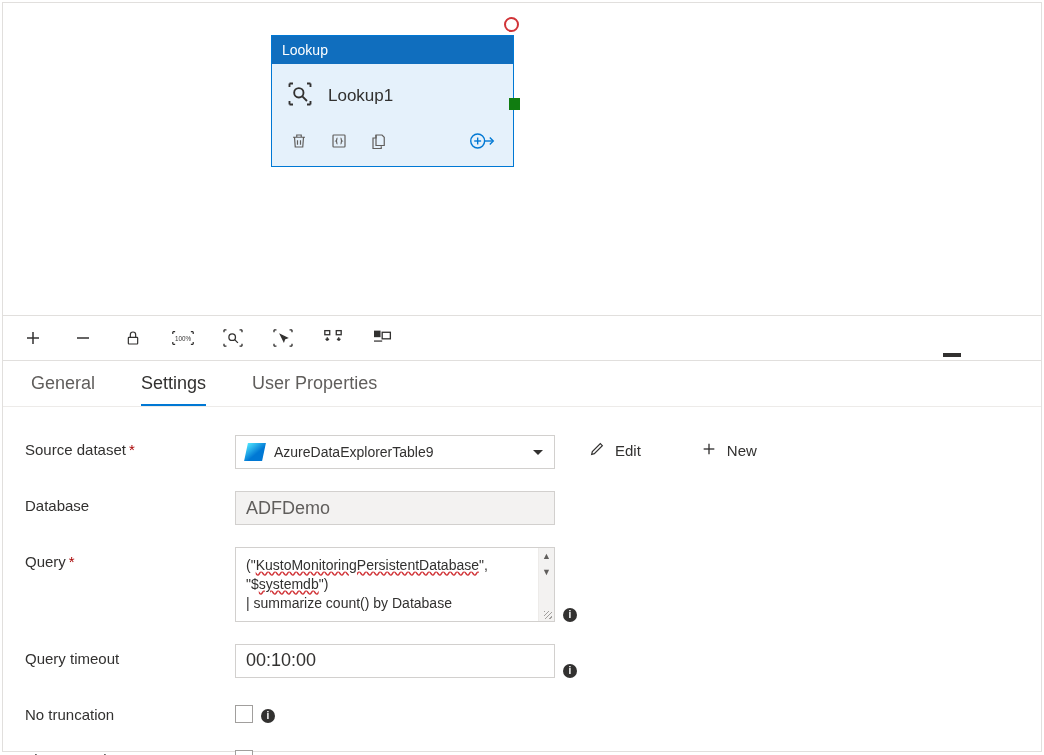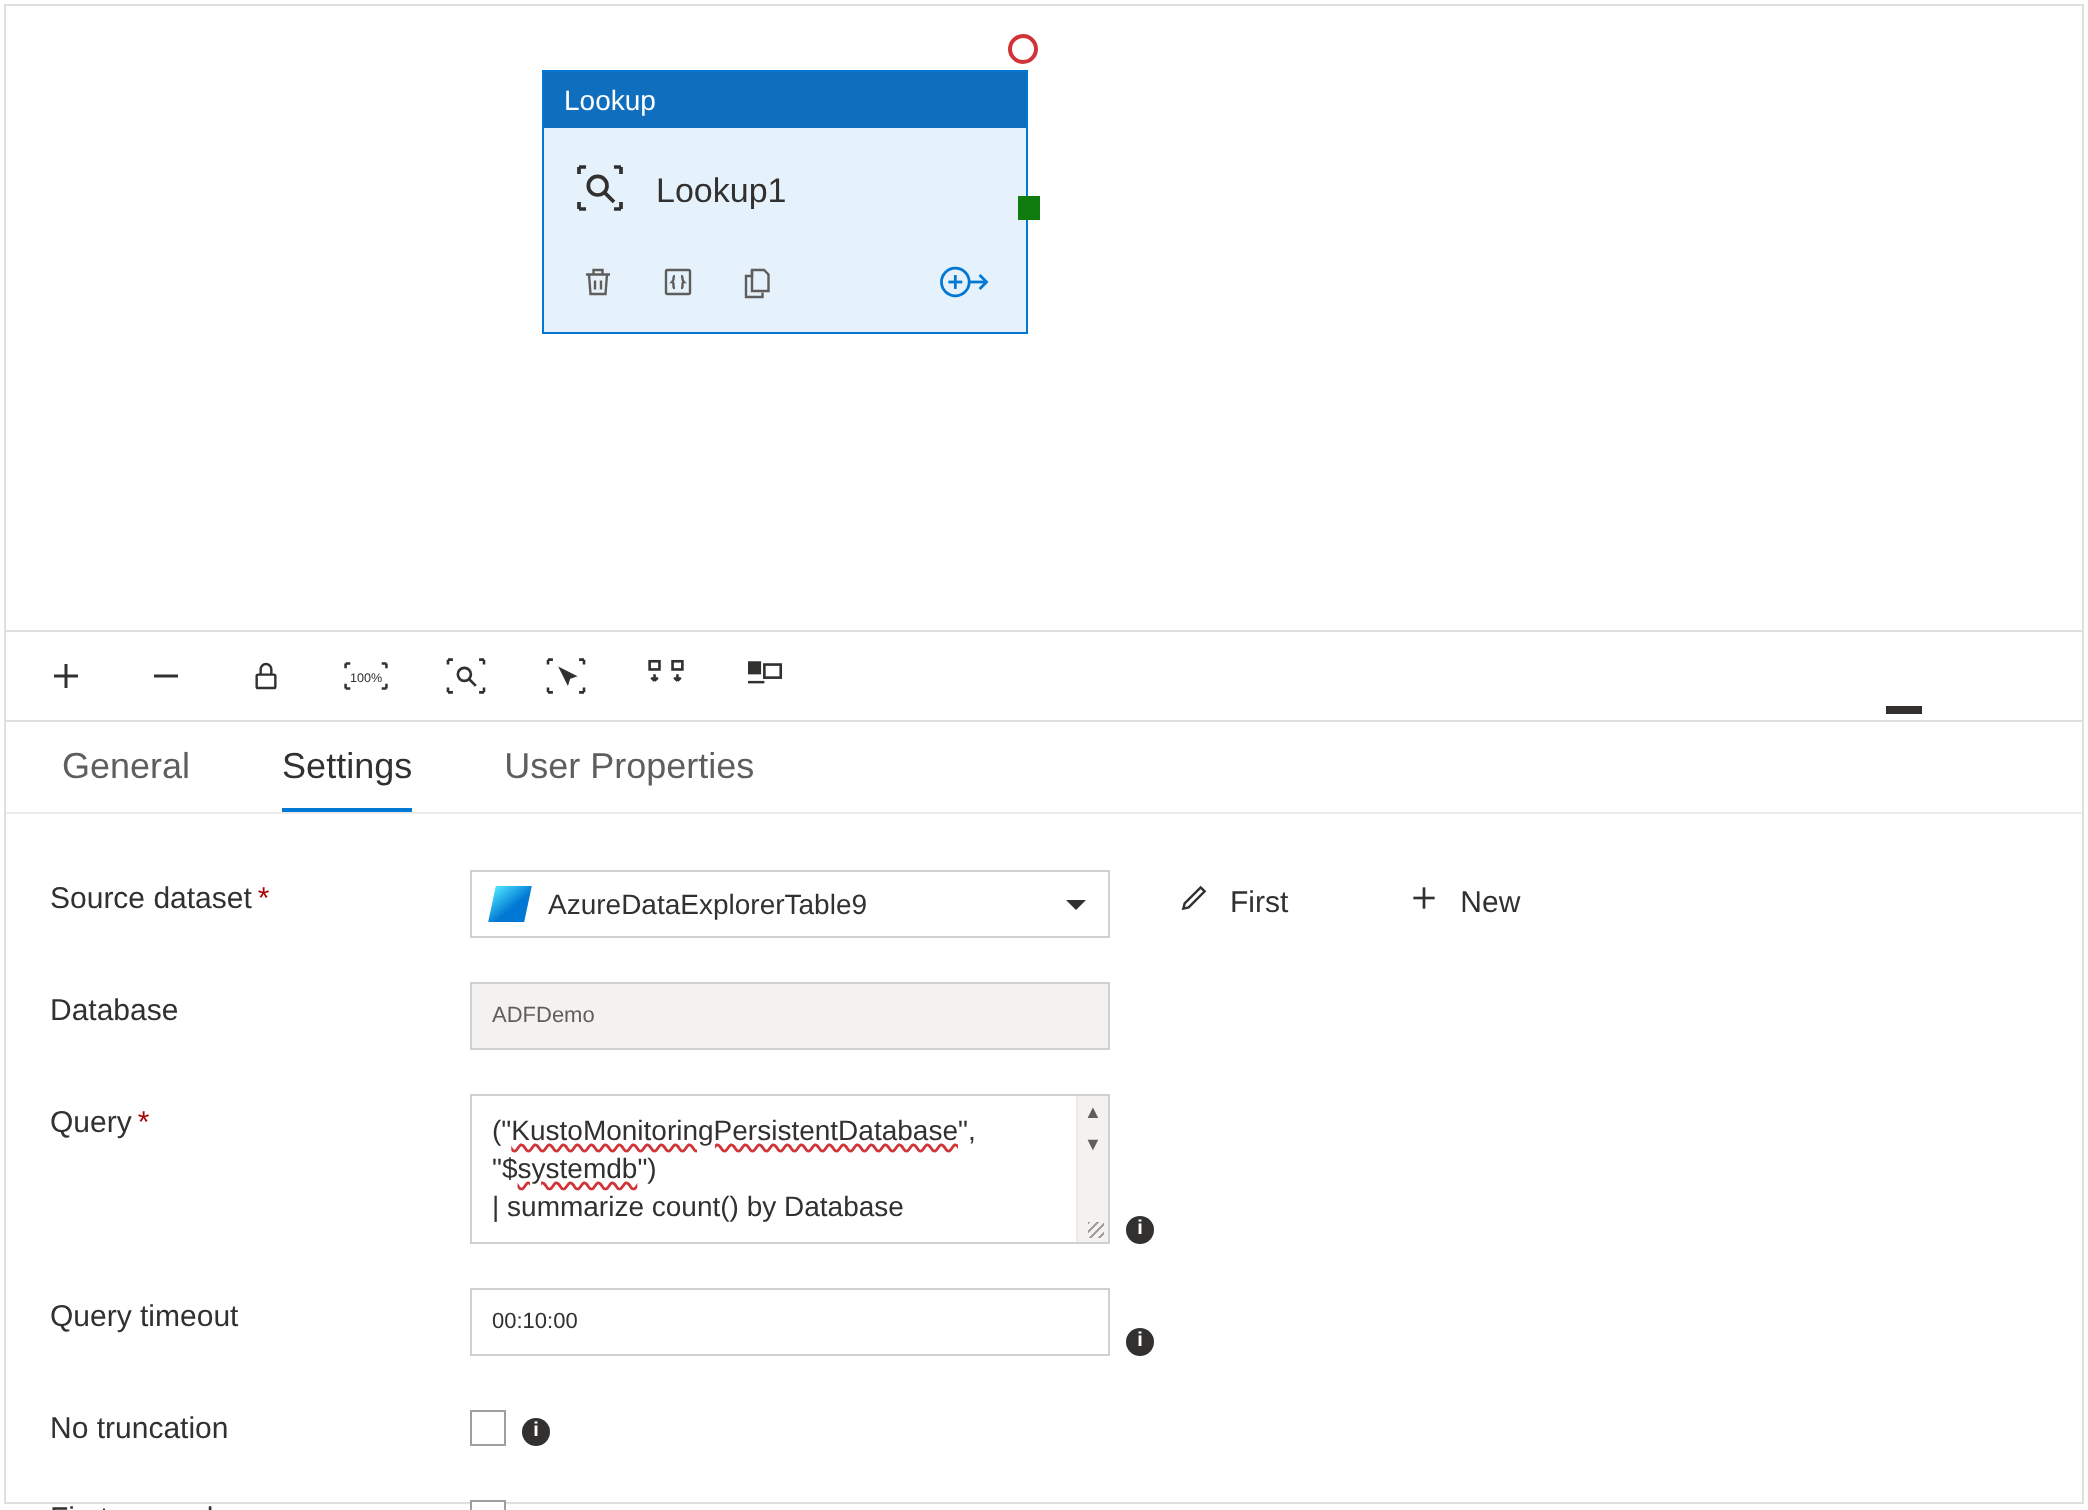--- a/index.html
+++ b/index.html
@@ -33,21 +33,21 @@
   .settings { padding: 28px 22px 10px 22px; }
   .row { display: flex; align-items: flex-start; margin-bottom: 22px; }
   .row-label { width: 210px; padding-top: 6px; font-size: 15px; color: #323130; }
   .req { color: #a80000; margin-left: 3px; }
   .field-col { display: flex; align-items: flex-end; gap: 8px; }
 
   .dropdown { width: 320px; height: 34px; border: 1px solid #d2d0ce; display: flex; align-items: center; padding: 0 10px; gap: 10px; background: #fff; }
   .dropdown .dd-text { flex: 1; color: #323130; }
   .dropdown .dd-caret { margin-left: auto; }
 
-  .textinput { width: 320px; height: 34px; border: 1px solid #d2d0ce; padding: 0 10px; background: #fff; color: #323130; font-size: 11px; }
+  .textinput { width: 320px; height: 34px; border: 1px solid #d2d0ce; padding: 0 10px; background: #fff; color: #323130; font-size: 18px; }
   .textinput.disabled { background: #f3f2f1; color: #605e5c; border-color: #d2d0ce; }
 
   .textarea-wrap { width: 320px; border: 1px solid #d2d0ce; background: #fff; display: flex; }
   .textarea-content { flex: 1; padding: 8px 10px; font-size: 14px; line-height: 1.35; color: #323130; overflow: hidden; }
   .textarea-content .spell { text-decoration: underline; text-decoration-color: #d13438; text-decoration-style: wavy; }
   .scrollbar { width: 16px; background: #f3f2f1; display: flex; flex-direction: column; border-left: 1px solid #edebe9; }
   .scroll-btn { height: 16px; display: flex; align-items: center; justify-content: center; font-size: 9px; color: #605e5c; }
   .scroll-track { flex: 1; }
   .resize-grip { position: relative; height: 10px; }
   .resize-grip::after { content: ""; position: absolute; right: 2px; bottom: 2px; width: 8px; height: 8px; background: repeating-linear-gradient(135deg, #a19f9d 0 1px, transparent 1px 3px); }
@@ -187,21 +187,21 @@
           <span class="dd-caret"><svg width="12" height="8" viewBox="0 0 12 8" fill="#323130">
                 <path d="M1 1l5 5 5-5z"></path>
               </svg></span>
         </div>
       </div>
       <div class="actions-row">
         <div class="action-btn">
           <span><svg width="16" height="16" viewBox="0 0 24 24" fill="none" stroke="#323130" stroke-width="1.8">
                 <path d="M4 20l4-1L20 7l-3-3L5 16z"></path>
               </svg></span>
-          <span>First</span>
+          <span>Edit</span>
         </div>
         <div class="action-btn">
           <span><svg width="16" height="16" viewBox="0 0 24 24" stroke="#323130" stroke-width="2">
                 <line x1="12" y1="4" x2="12" y2="20"></line>
                 <line x1="4" y1="12" x2="20" y2="12"></line>
               </svg></span>
           <span>New</span>
         </div>
       </div>
     </div>

